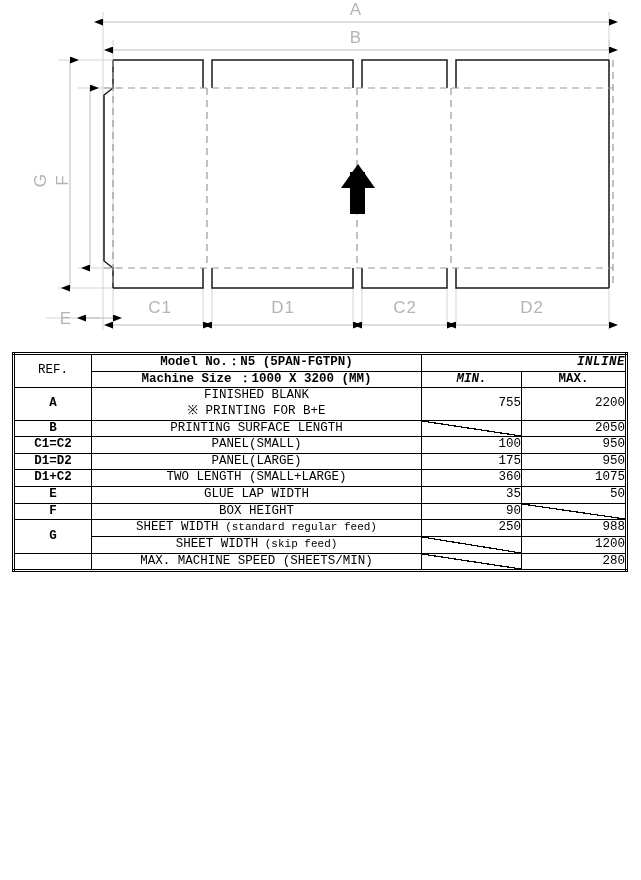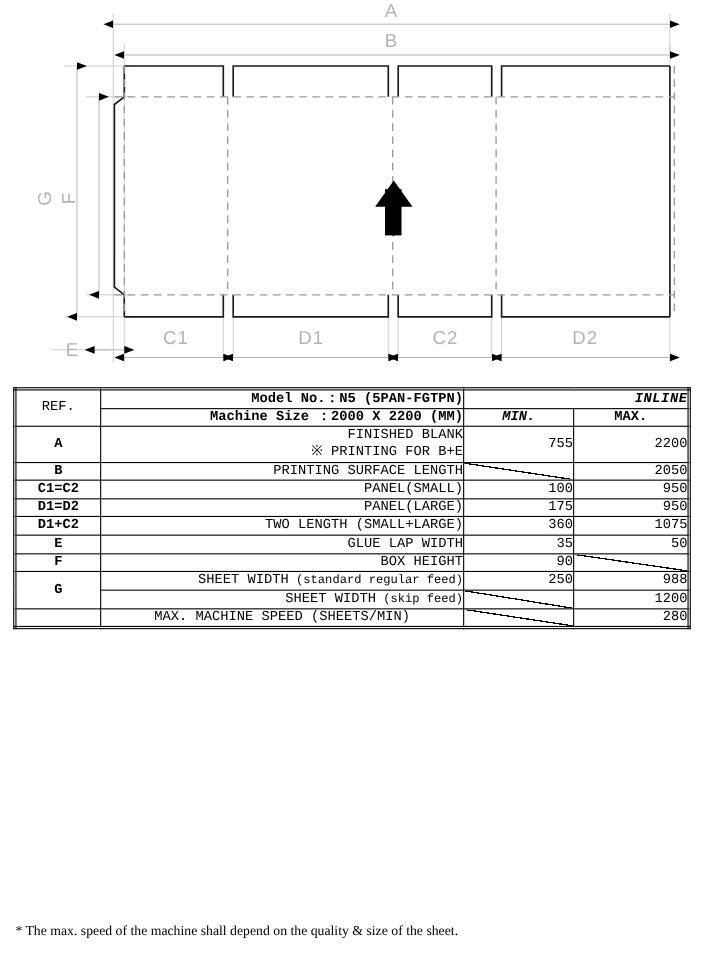--- a/index.html
+++ b/index.html
@@ -58,21 +58,21 @@
   .col-min   { width: 100px; }
   .col-max   { width: 105px; }
   .ref-cell {
     text-align: center;
     font-weight: bold;
     font-size: 13px;
     padding: 6px 2px;
   }
   .ref-cell.plain { font-weight: normal; }
   .desc-cell {
-    text-align: right;
+    text-align: center;
     padding: 6px 7px;
     font-size: 13px;
   }
   .desc-cell.header-cell {
     font-weight: bold;
     font-size: 12.5px;
   }
   .num-cell {
     text-align: right;
     font-size: 13px;
@@ -255,21 +255,21 @@
     </colgroup>
     <tbody>
 
       <tr>
         <td class="ref-cell plain" rowspan="2">REF.</td>
         <td class="desc-cell header-cell">Model No.：N5 (5PAN-FGTPN)</td>
         <td class="inline-cell" colspan="2">INLINE</td>
       </tr>
 
       <tr>
-        <td class="desc-cell header-cell">Machine Size  ：2000 X 2200 (MM)</td>
+        <td class="desc-cell header-cell">Machine Size  ：1000 X 3200 (MM)</td>
         <td class="minmax-cell italic">MIN.</td>
         <td class="minmax-cell">MAX.</td>
       </tr>
 
       <tr>
         <td class="ref-cell">A</td>
         <td class="desc-cell">
           <div>FINISHED BLANK</div>
           <div>※ PRINTING FOR B+E</div>
         </td>
@@ -336,14 +336,13 @@
         <td class="ref-cell">&nbsp;</td>
         <td class="speed-cell">MAX. MACHINE SPEED (SHEETS/MIN)</td>
         <td class="num-cell diag"></td>
         <td class="num-cell">280</td>
       </tr>
     </tbody>
   </table>
 </div>
 
 <div id="footnotes">
-  <div class="footnote">* The max. speed of the machine shall depend on the quality &amp; size of the sheet.</div>
 </div>
 
 </body></html>

